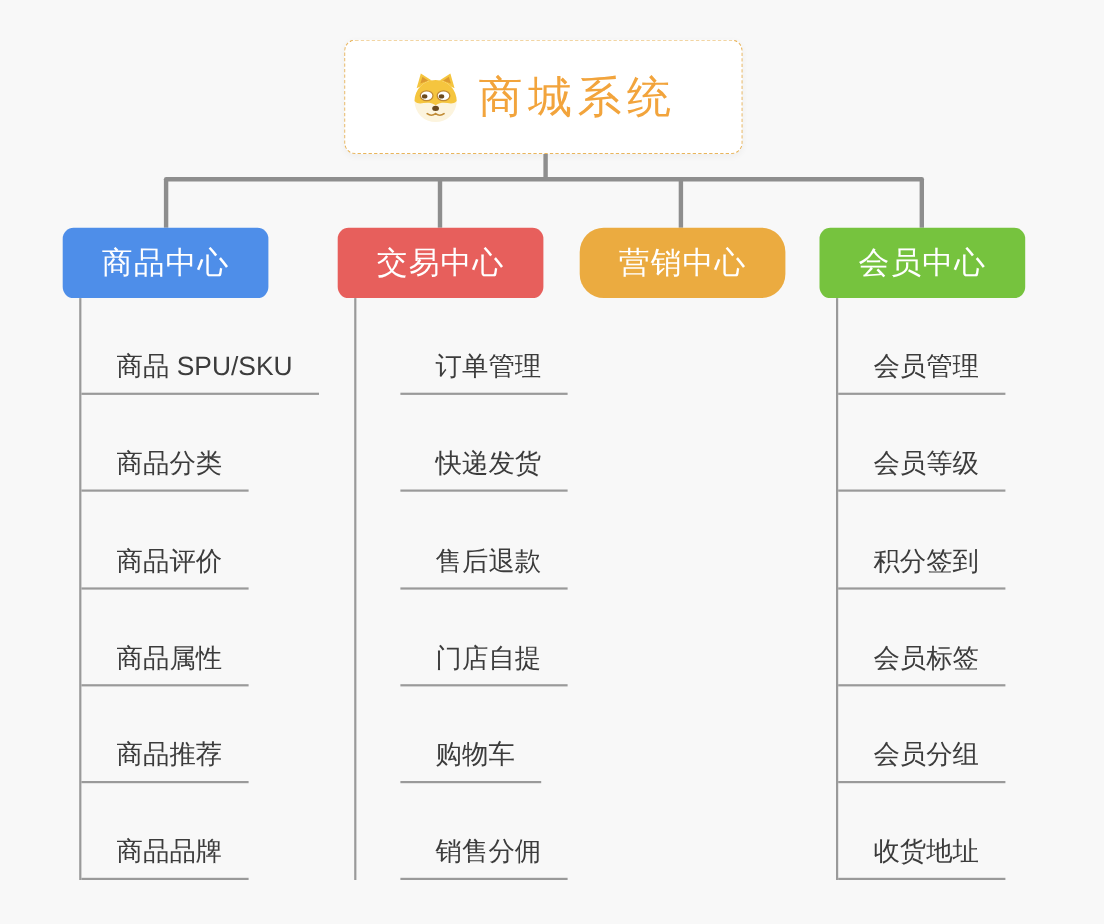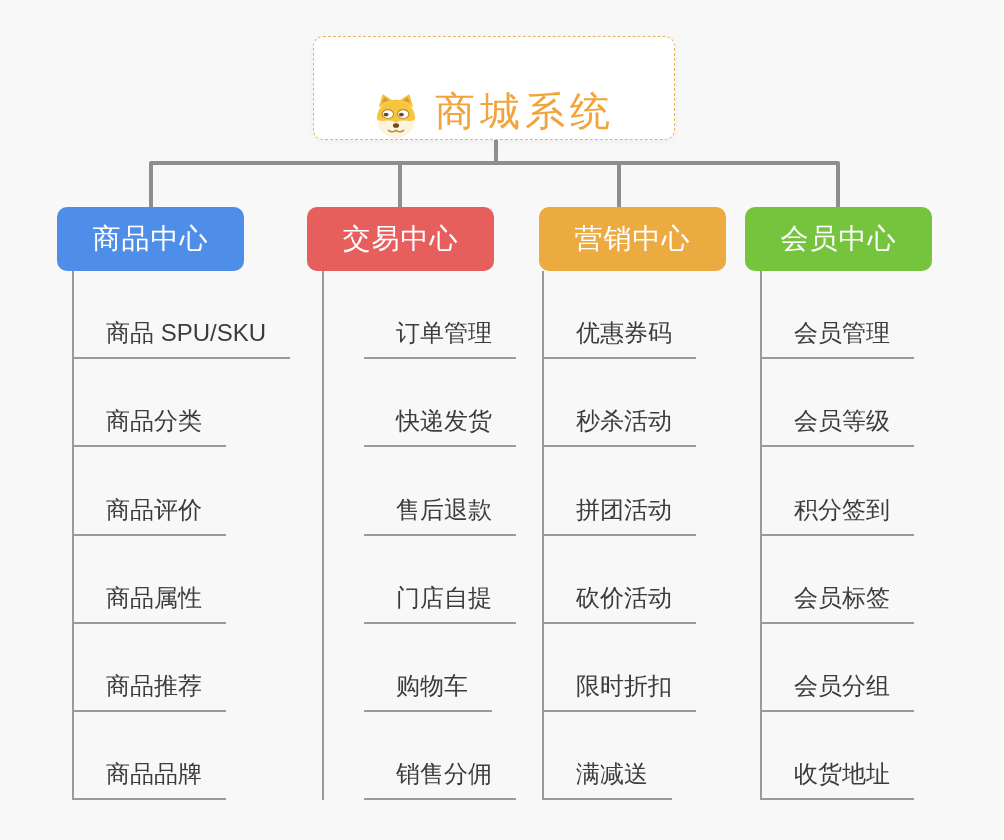--- a/index.html
+++ b/index.html
@@ -7,21 +7,21 @@
     width:1004px;height:840px;
     background:#F8F8F8;
     font-family:"Liberation Sans","DejaVu Sans",sans-serif;
   }
   .canvas{position:relative;width:1004px;height:840px;background:#F8F8F8;overflow:hidden;}
 
   
   .root-node{
     position:absolute;left:313px;top:36px;width:362px;height:104px;
     background:#FFFFFF;border:1.5px dashed #E9B55C;border-radius:10px;
-    box-sizing:border-box;display:flex;align-items:flex-end;justify-content:center;gap:16px;
+    box-sizing:border-box;display:flex;align-items:center;justify-content:center;gap:16px;
     box-shadow:0 2px 6px rgba(0,0,0,0.04);cursor:pointer;
   }
   .root-title{font-size:40px;letter-spacing:5px;color:#F2A43C;font-weight:400;white-space:nowrap;}
   .dog-icon{flex:0 0 auto;}
 
   
   .conn{position:absolute;background:#8E8E8E;}
   .conn-stem{left:494px;top:140px;width:4px;height:23px;}
   .conn-hline{left:149px;top:161px;width:691px;height:4px;border-radius:2px;}
   .conn-drop{top:163px;width:4px;height:44px;}
@@ -32,21 +32,21 @@
 
   
   .branch-node{
     position:absolute;top:207px;width:187px;height:64px;border-radius:10px;
     color:#FFFFFF;font-size:28px;letter-spacing:1px;
     display:flex;align-items:center;justify-content:center;
     white-space:nowrap;cursor:pointer;
   }
   .b0{left:57px;}
   .b1{left:307px;}
-  .b2{left:539px;}
+  .b2{left:527px;border-radius:22px;}
   .b3{left:745px;}
 
   
   .col{
     position:absolute;top:271px;height:529px;
     border-left:2px solid #9A9A9A;
     display:flex;flex-direction:column;align-items:flex-start;
   }
   .c0{left:72px;}
   .c1{left:322px;padding-left:40px;}
@@ -105,28 +105,20 @@
 
   <div class="col c1">
     <div class="leaf">订单管理</div>
     <div class="leaf">快递发货</div>
     <div class="leaf">售后退款</div>
     <div class="leaf">门店自提</div>
     <div class="leaf">购物车</div>
     <div class="leaf">销售分佣</div>
   </div>
 
-  <div class="col c2">
-    <div class="leaf">优惠券码</div>
-    <div class="leaf">秒杀活动</div>
-    <div class="leaf">拼团活动</div>
-    <div class="leaf">砍价活动</div>
-    <div class="leaf">限时折扣</div>
-    <div class="leaf">满减送</div>
-  </div>
 
   <div class="col c3">
     <div class="leaf">会员管理</div>
     <div class="leaf">会员等级</div>
     <div class="leaf">积分签到</div>
     <div class="leaf">会员标签</div>
     <div class="leaf">会员分组</div>
     <div class="leaf">收货地址</div>
   </div>
 

